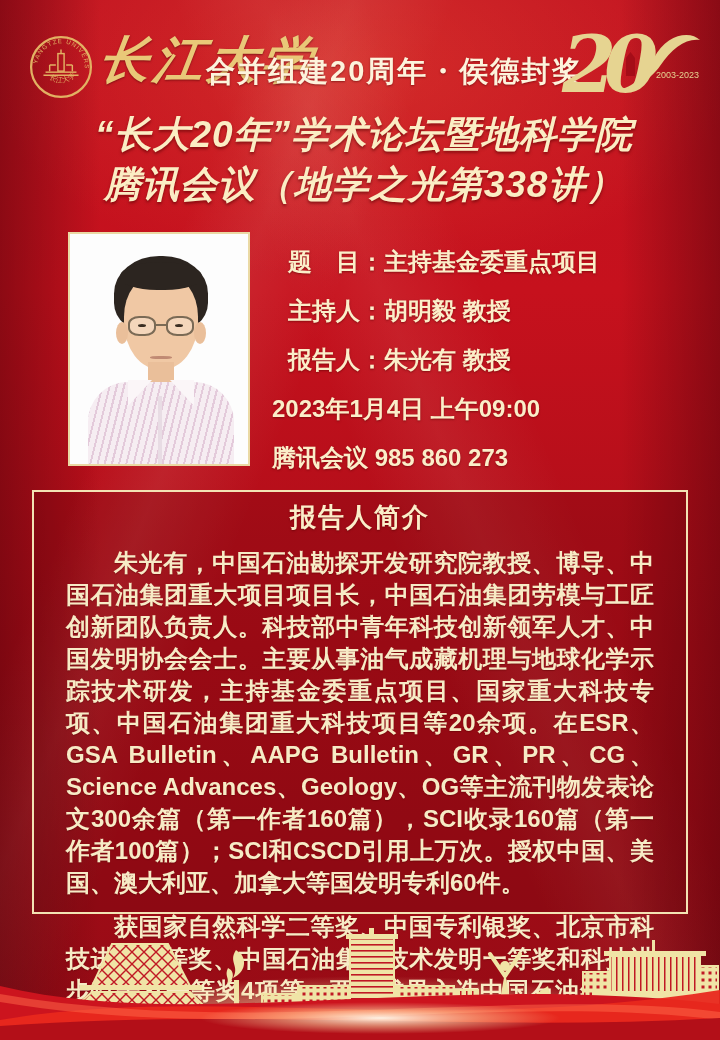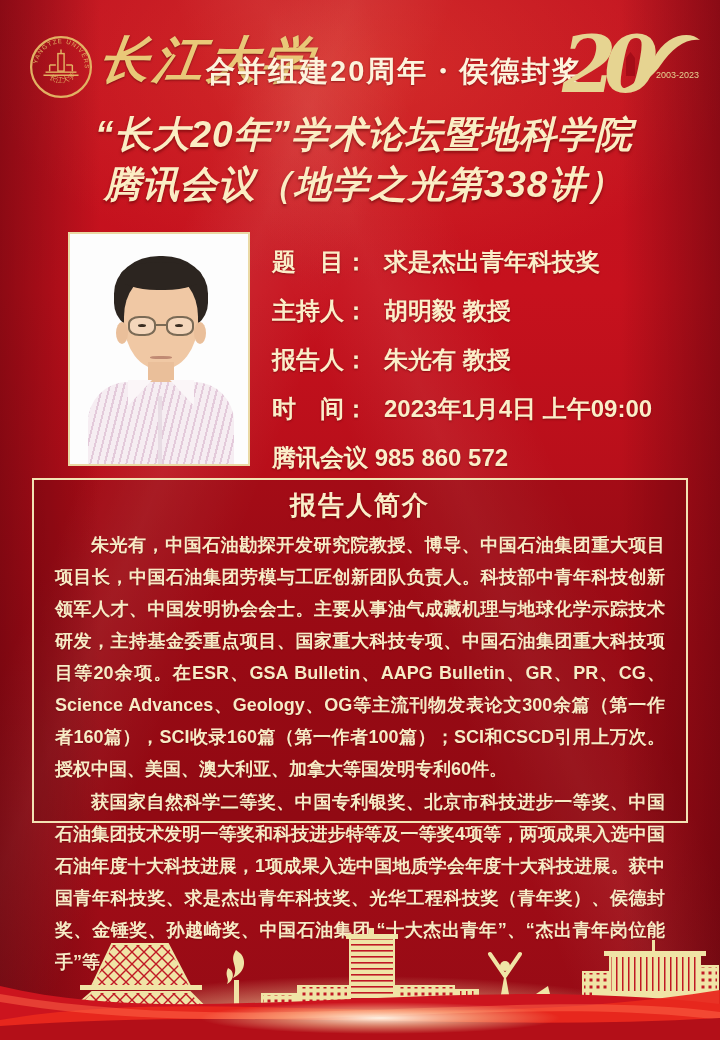--- a/index.html
+++ b/index.html
@@ -65,36 +65,36 @@
   .p-shirt{
     position:absolute;left:18px;top:148px;width:146px;height:86px;
     background:repeating-linear-gradient(104deg, rgba(205,160,190,.45) 0 2px, rgba(255,250,252,0) 2px 7px), #f6edf2;
     border-radius:40px 40px 0 0;
   }
   .p-collar-l{position:absolute;left:58px;top:146px;width:0;height:0;border-top:26px solid #fbf6f8;border-right:24px solid transparent;}
   .p-collar-r{position:absolute;left:100px;top:146px;width:0;height:0;border-top:26px solid #fbf6f8;border-left:24px solid transparent;}
   .p-placket{position:absolute;left:88px;top:162px;width:4px;height:72px;background:#e8dce4;}
   
   .details{position:absolute;left:272px;top:246px;width:440px;}
-  .detail-row{display:flex;margin-bottom:17px;font-size:24px;font-weight:bold;color:#fbeec9;text-shadow:0 1px 2px rgba(80,0,0,.5);white-space:nowrap;}
+  .detail-row{display:flex;margin-bottom:17px;font-size:24px;font-weight:bold;color:#fbeec9;text-shadow:0 1px 2px rgba(80,0,0,.5);white-space:nowrap;text-align:right;}
   .detail-label{flex:0 0 112px;}
   
   .bio-box{
-    position:absolute;left:32px;top:478px;width:656px;height:345px;
+    position:absolute;left:32px;top:490px;width:656px;height:424px;
     border:2px solid #f3e3b4;
     background:rgba(70,0,8,.18);
     padding:6px 20px 4px 20px;
   }
   .bio-title{
     text-align:center;font-size:26px;font-weight:bold;color:#fbeec9;
     margin:2px 0 6px 0;letter-spacing:2px;
     text-shadow:0 1px 2px rgba(80,0,0,.5);
   }
   .bio-para{
-    margin:1px;font-size:18px;font-weight:bold;color:#f7ebc6;
+    margin:12px;font-size:24px;font-weight:bold;color:#f7ebc6;
     line-height:32px;text-align:justify;text-indent:2em;
     text-shadow:0 1px 1px rgba(80,0,0,.4);
   }
   
   .footer{position:absolute;left:0;bottom:0;width:720px;height:112px;}
 </style>
 </head>
 <body>
 
 <div class="poster">
@@ -154,36 +154,35 @@
     <div class="p-neck"></div>
     <div class="p-shirt"></div>
     <div class="p-collar-l"></div>
     <div class="p-collar-r"></div>
     <div class="p-placket"></div>
   </div>
 
   <div class="details">
     <div class="detail-row">
       <span class="detail-label">题　目：</span>
-      <span class="detail-value">求是杰出青年科技奖</span>
+      <span class="detail-value">主持基金委重点项目</span>
     </div>
     <div class="detail-row">
       <span class="detail-label">主持人：</span>
       <span class="detail-value">胡明毅  教授</span>
     </div>
     <div class="detail-row">
       <span class="detail-label">报告人：</span>
       <span class="detail-value">朱光有  教授</span>
     </div>
     <div class="detail-row">
-      <span class="detail-label">时　间：</span>
       <span class="detail-value">2023年1月4日 上午09:00</span>
     </div>
     <div class="detail-row">
-      <span class="detail-value">腾讯会议 985 860 572</span>
+      <span class="detail-value">腾讯会议 985 860 273</span>
     </div>
   </div>
 
   <div class="bio-box">
     <div class="bio-title">报告人简介</div>
     <p class="bio-para">朱光有，中国石油勘探开发研究院教授、博导、中国石油集团重大项目项目长，中国石油集团劳模与工匠创新团队负责人。科技部中青年科技创新领军人才、中国发明协会会士。主要从事油气成藏机理与地球化学示踪技术研发，主持基金委重点项目、国家重大科技专项、中国石油集团重大科技项目等20余项。在ESR、GSA Bulletin、AAPG Bulletin、GR、PR、CG、Science Advances、Geology、OG等主流刊物发表论文300余篇（第一作者160篇），SCI收录160篇（第一作者100篇）；SCI和CSCD引用上万次。授权中国、美国、澳大利亚、加拿大等国发明专利60件。</p>
     <p class="bio-para">获国家自然科学二等奖、中国专利银奖、北京市科技进步一等奖、中国石油集团技术发明一等奖和科技进步特等及一等奖4项等，两项成果入选中国石油年度十大科技进展，1项成果入选中国地质学会年度十大科技进展。获中国青年科技奖、求是杰出青年科技奖、光华工程科技奖（青年奖）、侯德封奖、金锤奖、孙越崎奖、中国石油集团 “十大杰出青年”、“杰出青年岗位能手”等。</p>
   </div>
 
   <svg class="footer" viewBox="0 0 720 112" preserveAspectRatio="none">

